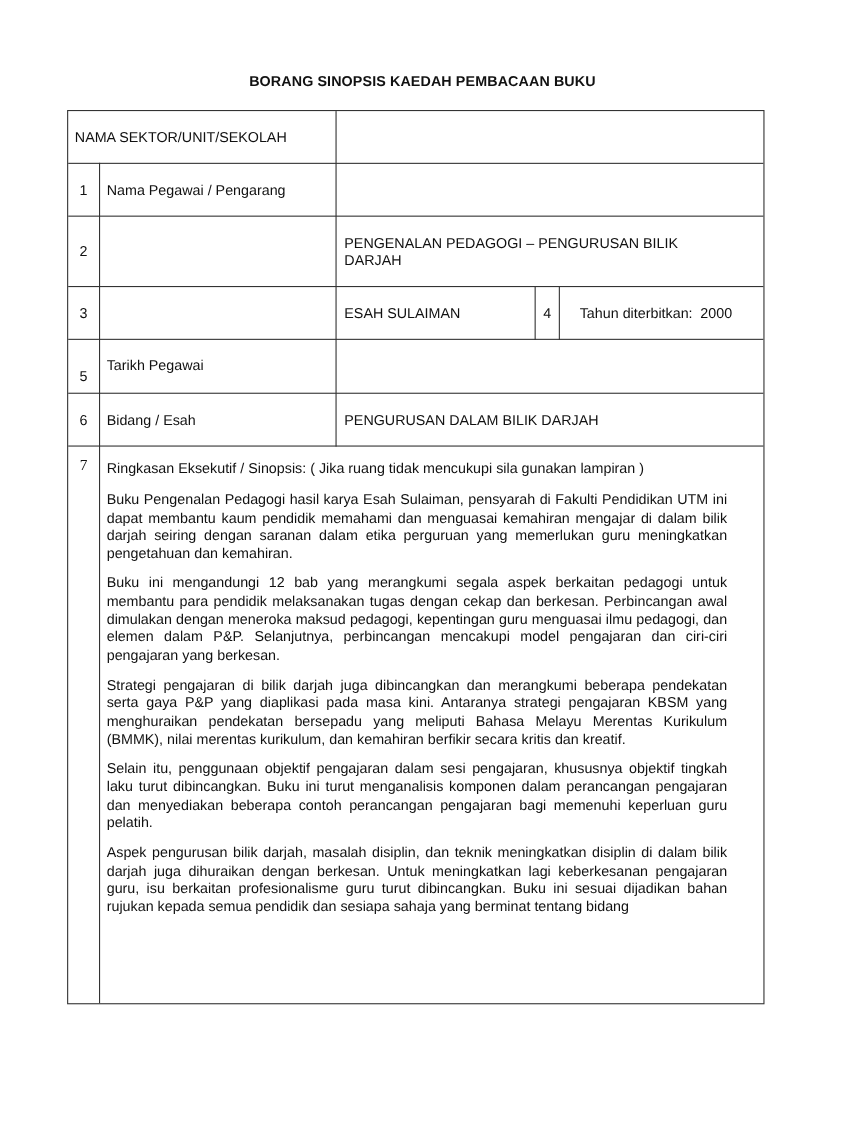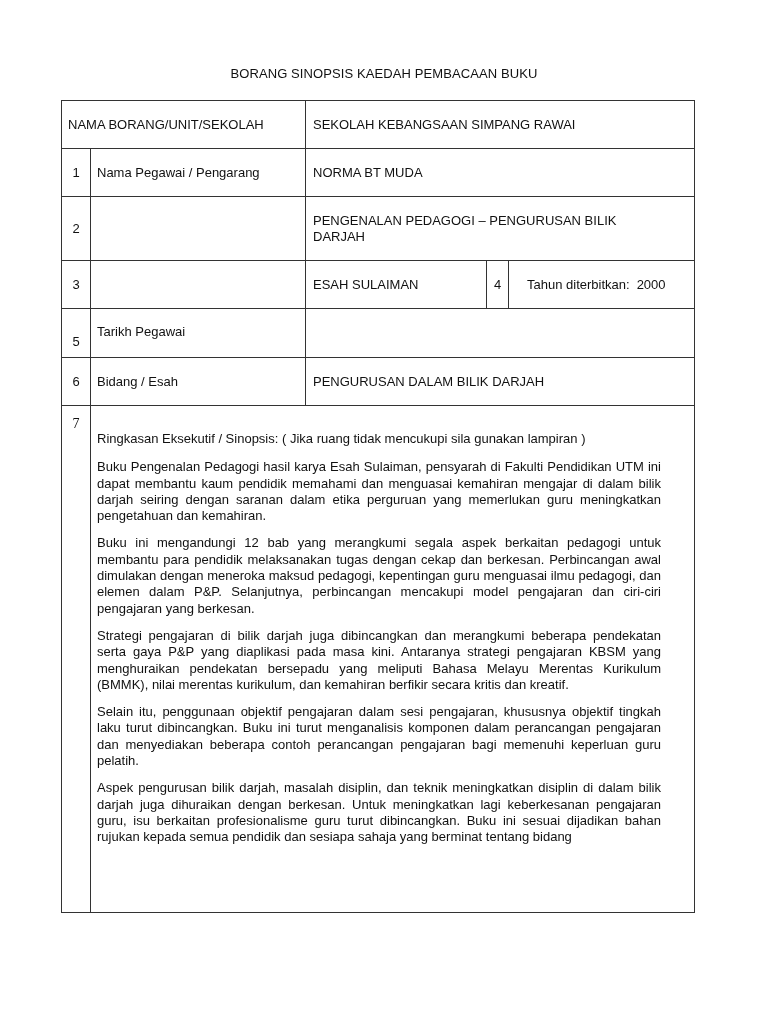--- a/index.html
+++ b/index.html
@@ -2,39 +2,39 @@
 <html><head>
   <meta charset="utf-8">
   <style>
     html, body { margin: 0; padding: 0; background: #ffffff; }
     body {
       width: 768px; height: 1024px; position: relative; overflow: hidden;
       font-family: "Liberation Sans", sans-serif; color: #111111;
     }
     .title {
       position: absolute; top: 66px; left: 0; width: 768px; text-align: center;
-      font-weight: normal; font-size: 13px; letter-spacing: 0.1px;
+      font-weight: bold; font-size: 13px; letter-spacing: 0.1px;
     }
     .form {
       position: absolute; left: 61px; top: 100px; width: 634px; height: 813px;
       border: 1px solid #333; box-sizing: border-box;
     }
     .hline { position: absolute; left: 0; right: 0; height: 0; border-top: 1px solid #333; }
     .vline { position: absolute; width: 0; border-left: 1px solid #333; }
     .cell {
       position: absolute; font-size: 13px; line-height: 16px; display: flex; align-items: center;
       box-sizing: border-box;
     }
     .num { justify-content: center; }
     .serif { font-family: "Liberation Serif", serif; font-size: 14px; }
     .synopsis {
       position: absolute; left: 35px; top: 314px; width: 564px;
       font-size: 13px; line-height: 16.3px;
     }
-    .synopsis .heading { margin: 16px 0 12px 0; }
+    .synopsis .heading { margin: 3px 0 12px 0; }
     .synopsis p { margin: 0 0 11px 0; text-align: justify; }
   </style>
 </head>
 <body>
 
 <div class="title">BORANG SINOPSIS KAEDAH PEMBACAAN BUKU</div>
 
 <div class="form">
 
   <div class="hline" style="top:47px"></div>
@@ -42,26 +42,24 @@
   <div class="hline" style="top:159px"></div>
   <div class="hline" style="top:207px"></div>
   <div class="hline" style="top:256px"></div>
   <div class="hline" style="top:304px"></div>
 
   <div class="vline" style="left:28px; top:47px; bottom:0"></div>
   <div class="vline" style="left:243px; top:0; height:305px"></div>
   <div class="vline" style="left:424px; top:159px; height:49px"></div>
   <div class="vline" style="left:446px; top:159px; height:49px"></div>
 
-  <div class="cell" style="left:6px; top:0; width:236px; height:47px">NAMA BORANG/UNIT/SEKOLAH</div>
-  <div class="cell" style="left:251px; top:0; width:376px; height:47px">SEKOLAH KEBANGSAAN SIMPANG RAWAI</div>
+  <div class="cell" style="left:6px; top:0; width:236px; height:47px">NAMA SEKTOR/UNIT/SEKOLAH</div>
 
   <div class="cell num" style="left:0; top:48px; width:28px; height:47px">1</div>
   <div class="cell" style="left:35px; top:48px; width:205px; height:47px">Nama Pegawai / Pengarang</div>
-  <div class="cell" style="left:251px; top:48px; width:376px; height:47px">NORMA BT MUDA</div>
 
   <div class="cell num" style="left:0; top:96px; width:28px; height:63px">2</div>
   <div class="cell" style="left:251px; top:96px; width:330px; height:63px">PENGENALAN PEDAGOGI – PENGURUSAN BILIK DARJAH</div>
 
   <div class="cell num" style="left:0; top:160px; width:28px; height:47px">3</div>
   <div class="cell" style="left:251px; top:160px; width:170px; height:47px">ESAH SULAIMAN</div>
   <div class="cell num" style="left:425px; top:160px; width:21px; height:47px">4</div>
   <div class="cell" style="left:465px; top:160px; height:47px">
     <span>Tahun diterbitkan:</span>
     <span style="display:inline-block; width:7px"></span>

